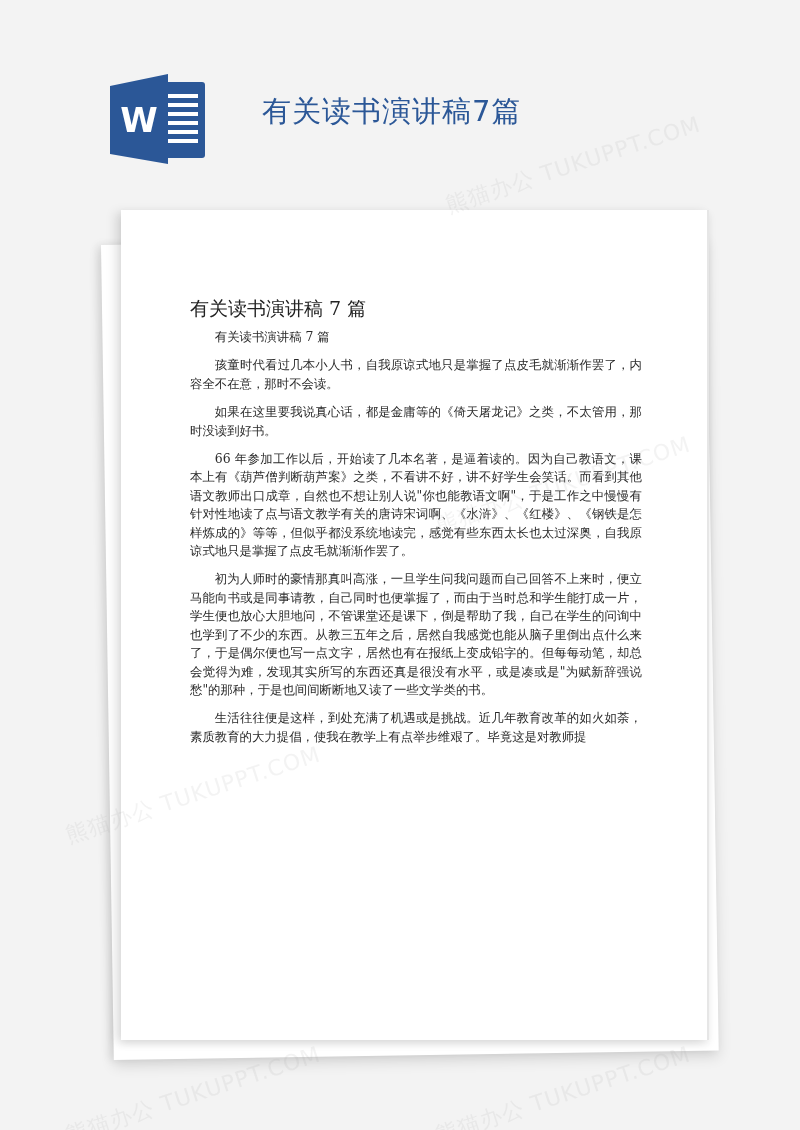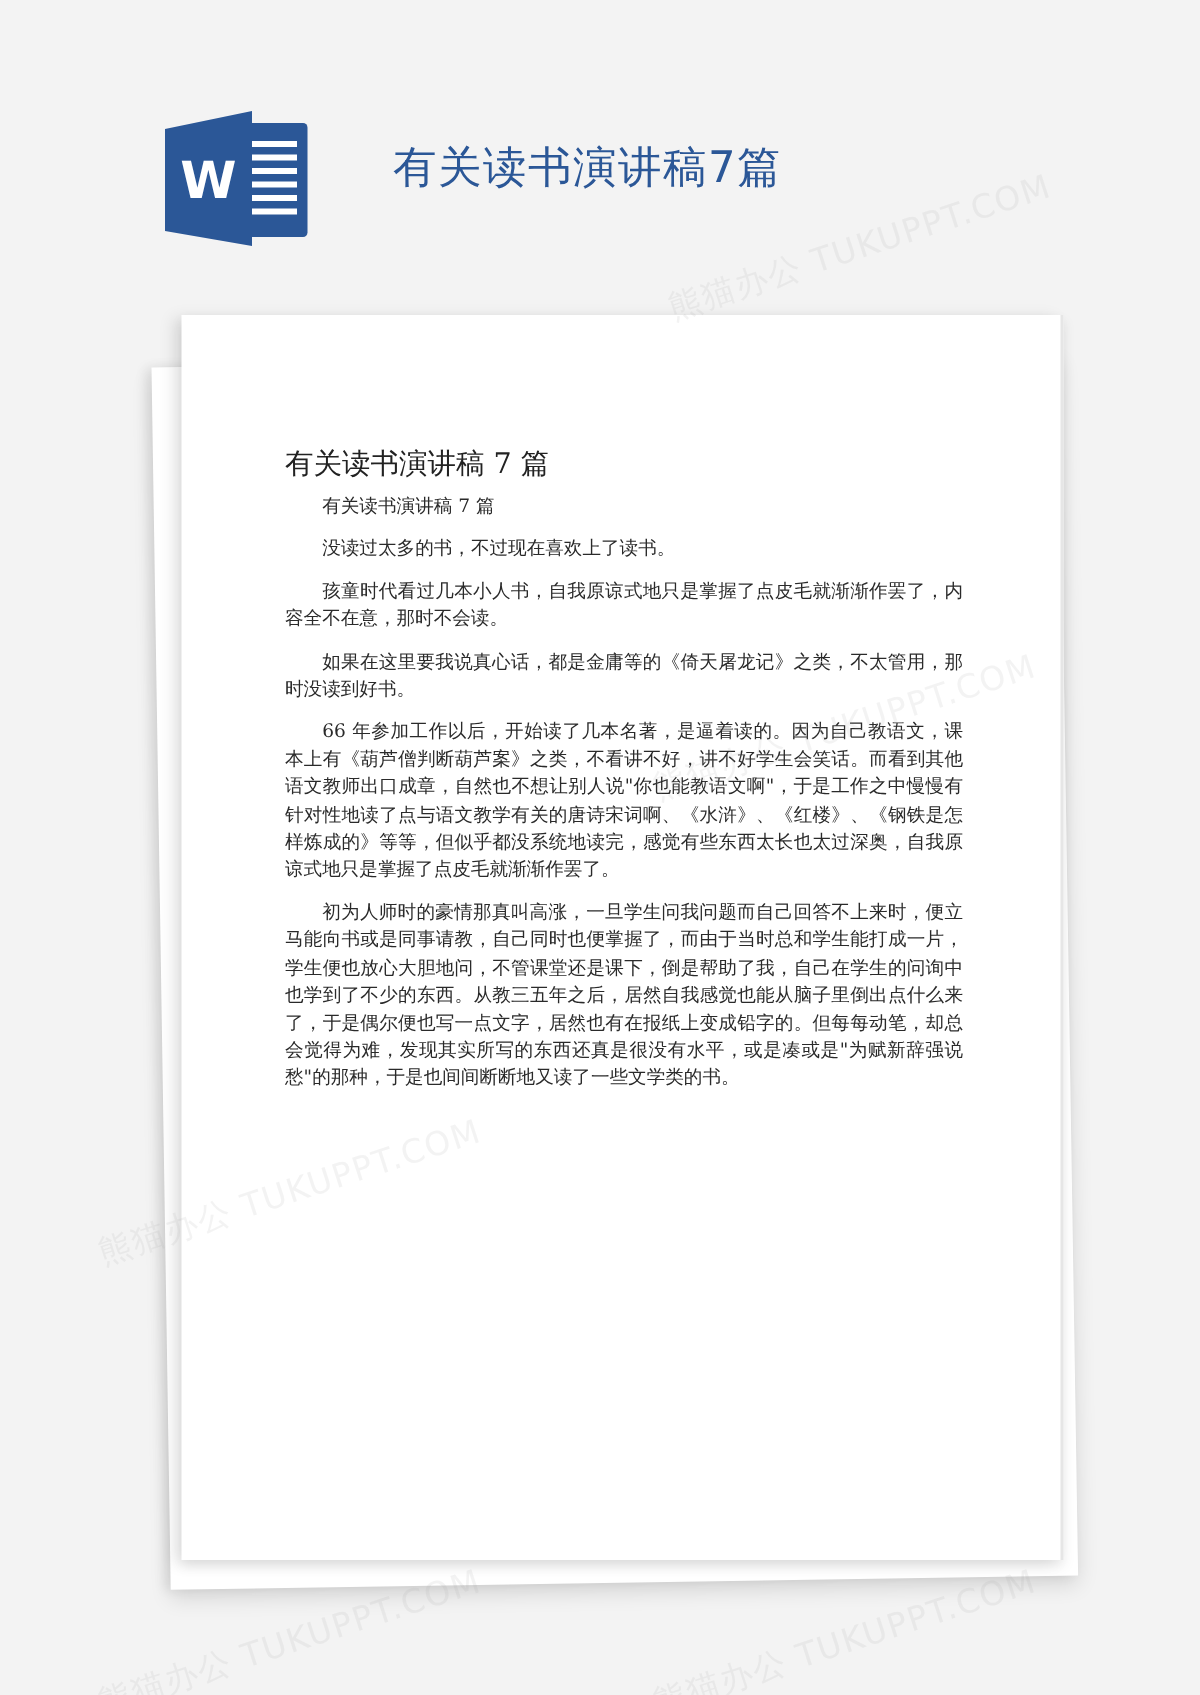--- a/index.html
+++ b/index.html
@@ -65,25 +65,25 @@
   </div>
   <div class="header-title">有关读书演讲稿7篇</div>
 </div>
 
 <div class="back-sheet"></div>
 
 <div class="page">
   <h1 class="doc-title">有关读书演讲稿 7 篇</h1>
   <div class="content">
     <p>有关读书演讲稿 7 篇</p>
-    <p>没读过太多的书，不过现在喜欢上了读书。</p>
     <p>孩童时代看过几本小人书，自我原谅式地只是掌握了点皮毛就渐渐作罢了，内容全不在意，那时不会读。</p>
     <p>如果在这里要我说真心话，都是金庸等的《倚天屠龙记》之类，不太管用，那时没读到好书。</p>
     <p>66 年参加工作以后，开始读了几本名著，是逼着读的。因为自己教语文，课本上有《葫芦僧判断葫芦案》之类，不看讲不好，讲不好学生会笑话。而看到其他语文教师出口成章，自然也不想让别人说"你也能教语文啊"，于是工作之中慢慢有针对性地读了点与语文教学有关的唐诗宋词啊、《水浒》、《红楼》、《钢铁是怎样炼成的》等等，但似乎都没系统地读完，感觉有些东西太长也太过深奥，自我原谅式地只是掌握了点皮毛就渐渐作罢了。</p>
     <p>初为人师时的豪情那真叫高涨，一旦学生问我问题而自己回答不上来时，便立马能向书或是同事请教，自己同时也便掌握了，而由于当时总和学生能打成一片，学生便也放心大胆地问，不管课堂还是课下，倒是帮助了我，自己在学生的问询中也学到了不少的东西。从教三五年之后，居然自我感觉也能从脑子里倒出点什么来了，于是偶尔便也写一点文字，居然也有在报纸上变成铅字的。但每每动笔，却总会觉得为难，发现其实所写的东西还真是很没有水平，或是凑或是"为赋新辞强说愁"的那种，于是也间间断断地又读了一些文学类的书。</p>
+    <p>生活往往便是这样，到处充满了机遇或是挑战。近几年教育改革的如火如荼，素质教育的大力提倡，使我在教学上有点举步维艰了。毕竟这是对教师提</p>
   </div>
 </div>
 
 <div class="watermark" style="left:440px; top:150px;">熊猫办公 TUKUPPT.COM</div>
 <div class="watermark" style="left:430px; top:470px;">熊猫办公 TUKUPPT.COM</div>
 <div class="watermark" style="left:60px; top:780px;">熊猫办公 TUKUPPT.COM</div>
 <div class="watermark" style="left:60px; top:1080px;">熊猫办公 TUKUPPT.COM</div>
 <div class="watermark" style="left:430px; top:1080px;">熊猫办公 TUKUPPT.COM</div>
 
 </body></html>

